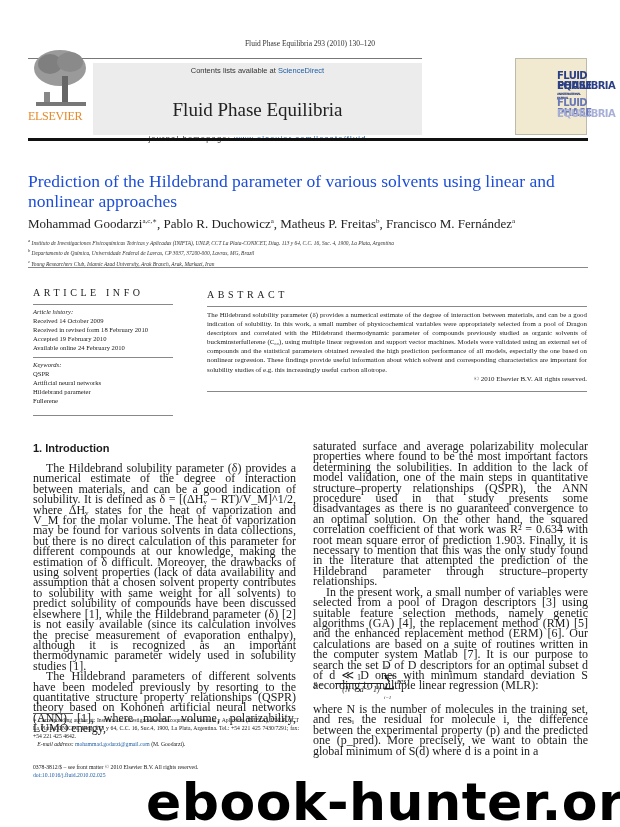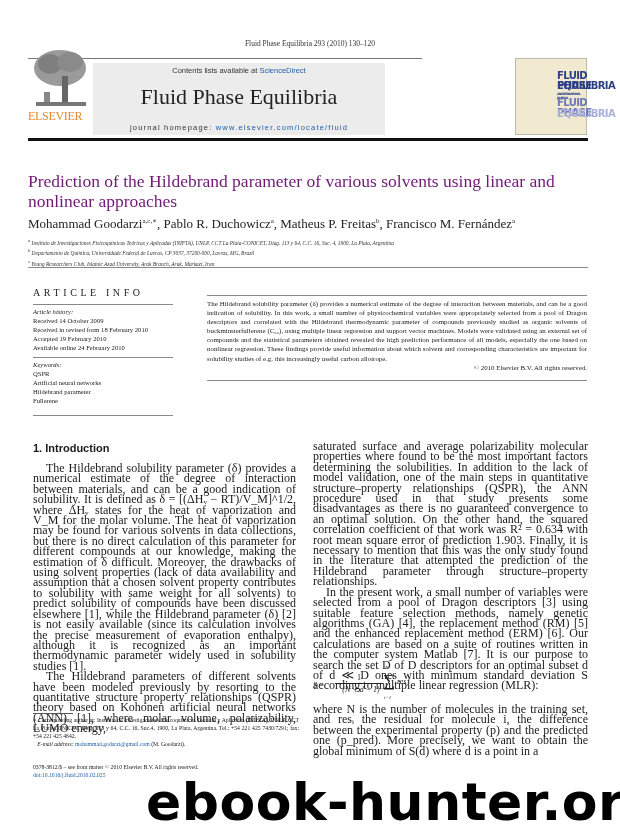--- a/index.html
+++ b/index.html
@@ -4,30 +4,30 @@
 <style>
   html, body { margin:0; padding:0; }
   body { width:620px; height:827px; background:#fff; position:relative; overflow:hidden;
          font-family:"Liberation Serif", "DejaVu Serif", serif; color:#1a1a1a; }
   .abs { position:absolute; }
   .runhead { top:39px; left:0; width:620px; text-align:center; font-size:7.5px; color:#333; }
   .hr-top { top:58px; left:28px; width:394px; height:1px; background:#777; }
   .logo { top:48px; left:28px; width:62px; height:76px; }
   .logo .tree { position:absolute; left:4px; top:0; width:56px; height:60px; }
   .logo .word { position:absolute; left:0; bottom:0; width:64px; font-size:12px; color:#e58a2b; letter-spacing:-0.3px; font-family:"Liberation Serif", serif; }
-  .banner { top:63px; left:93px; width:292px; height:72px; background:#ececec; text-align:center; }
+  .banner { top:63px; left:93px; width:329px; height:72px; background:#ececec; text-align:center; }
   .banner .contents { margin-top:3px; font-family:"Liberation Sans", sans-serif; font-size:7.5px; color:#333; }
   .banner .contents a { color:#1f5fa6; text-decoration:none; }
-  .banner .jtitle { margin-top:9px; font-size:22px; color:#222; }
+  .banner .jtitle { margin-top:24px; font-size:19px; color:#222; }
   .banner .homepage { margin-top:13px; font-family:"Liberation Sans", sans-serif; font-size:7.5px; letter-spacing:1.2px; color:#333; }
   .banner .homepage span.url { color:#1f5fa6; }
   .cover { top:58px; left:515px; width:70px; height:75px; background:#f1ead0; border:1px solid #bba; }
   .cover .t { position:absolute; left:5px; font-family:"DejaVu Sans", sans-serif; font-weight:bold; letter-spacing:-0.6px; line-height:10px; font-size:10px;padding-left:36px; }
   .hr-thick { top:138px; left:28px; width:560px; height:3px; background:#111; }
-  .title { top:171px; left:28px; width:560px; font-size:17.5px; line-height:20px; color:#701a75; }
+  .title { top:171px; left:28px; width:560px; font-size:17.5px; line-height:20px; color:#1d4ed8; }
   .authors { top:216px; left:28px; width:570px; font-size:13px; color:#222; }
   .authors sup { font-size:7px; }
   .affil { top:237px; left:28px; width:570px; font-size:5.4px; line-height:8.5px; font-style:italic; color:#333; }
   .hr-affil { top:267px; left:28px; width:560px; height:1px; background:#888; }
   .sect-head { font-family:"Liberation Serif", serif; font-size:10px; letter-spacing:3.6px; color:#222; }
   .hr-thin { height:1px; background:#888; }
   .info { top:289px; left:33px; width:140px; font-size:6.6px; line-height:8.9px; }
   .info .lbl { font-style:italic; }
   .abstract { top:289px; left:207px; width:380px; }
   .abstract p { margin:0; font-size:6.9px; line-height:9.1px; text-align:justify; }
@@ -110,20 +110,21 @@
   <div class="hr-thin" style="margin:5px 0 3px 0;"></div>
   <div class="lbl">Keywords:</div>
   <div>QSPR</div>
   <div>Artificial neural networks</div>
   <div>Hildebrand parameter</div>
   <div>Fullerene</div>
   <div class="hr-thin" style="margin:9px 0 0 0;"></div>
 </div>
 
 <div class="abs abstract">
+  <div class="sect-head">ABSTRACT</div>
   <div class="hr-thin" style="margin:6px 0 3px 0;"></div>
   <p>The Hildebrand solubility parameter (δ) provides a numerical estimate of the degree of interaction between materials, and can be a good indication of solubility. In this work, a small number of physicochemical variables were appropriately selected from a pool of Dragon descriptors and correlated with the Hildebrand thermodynamic parameter of compounds previously studied as organic solvents of buckminsterfullerene (C₆₀), using multiple linear regression and support vector machines. Models were validated using an external set of compounds and the statistical parameters obtained revealed the high prediction performance of all models, especially the one based on nonlinear regression. These findings provide useful information about which solvent and corresponding characteristics are important for solubility studies of e.g. this increasingly useful carbon allotrope.</p>
   <div class="copy">© 2010 Elsevier B.V. All rights reserved.</div>
   <div class="hr-thin" style="margin:8px 0 0 0;"></div>
 </div>
 
 <div class="abs intro-head">1.  Introduction</div>
 
 <div class="abs col col-left">
   <p>The Hildebrand solubility parameter (δ) provides a numerical estimate of the degree of interaction between materials, and can be a good indication of solubility. It is defined as δ = [(ΔHᵥ − RT)/V_M]^1/2, where ΔHᵥ states for the heat of vaporization and V_M for the molar volume. The heat of vaporization may be found for various solvents in data collections, but there is no direct calculation of this parameter for different compounds at our knowledge, making the estimation of δ difficult. Moreover, the drawbacks of using solvent properties (lack of data availability and assumption that a chosen solvent property contributes to solubility with same weight for all solvents) to predict solubility of compounds have been discussed elsewhere [1], while the Hildebrand parameter (δ) [2] is not easily available (since its calculation involves the precise measurement of evaporation enthalpy), although it is recognized as an important thermodynamic parameter widely used in solubility studies [1].</p>

